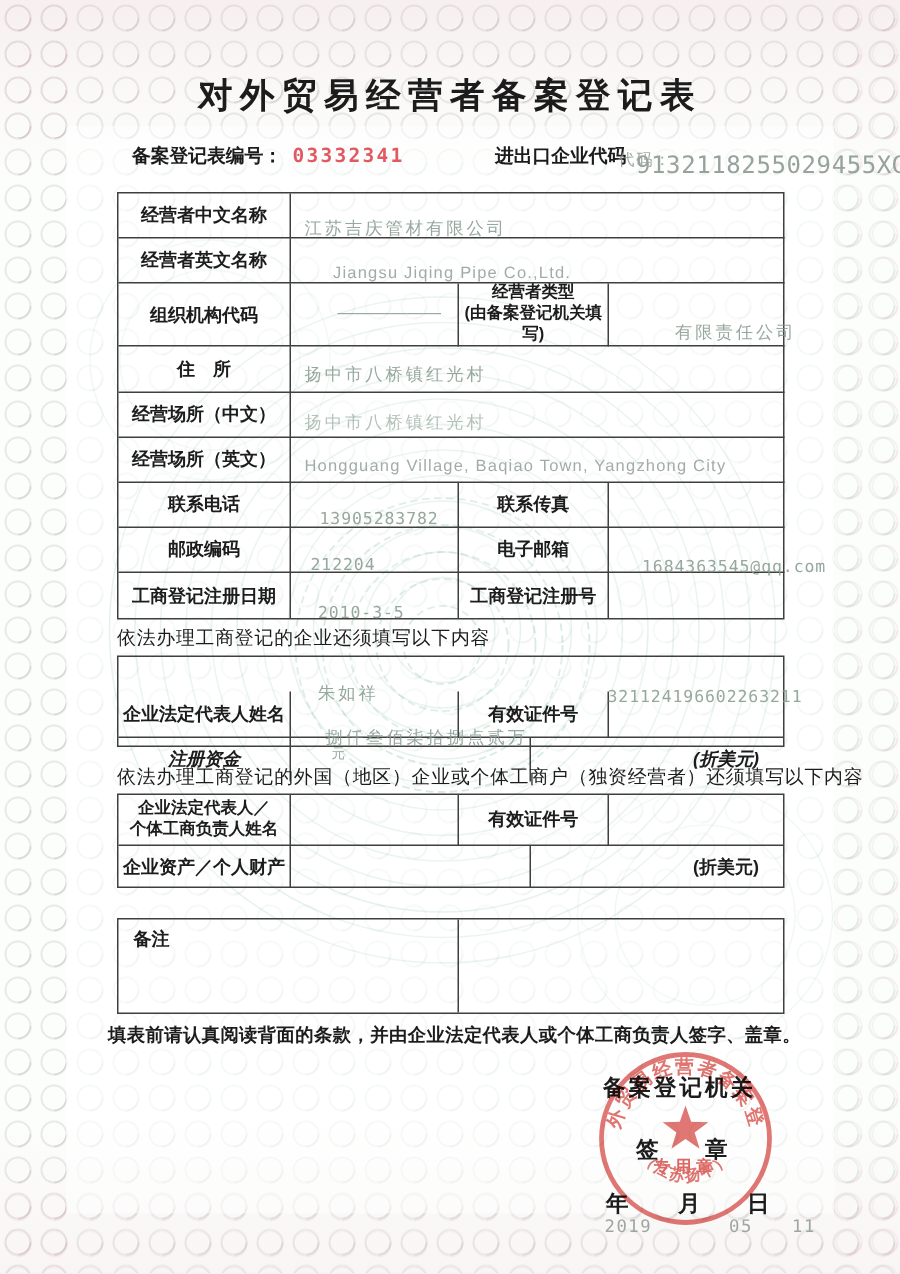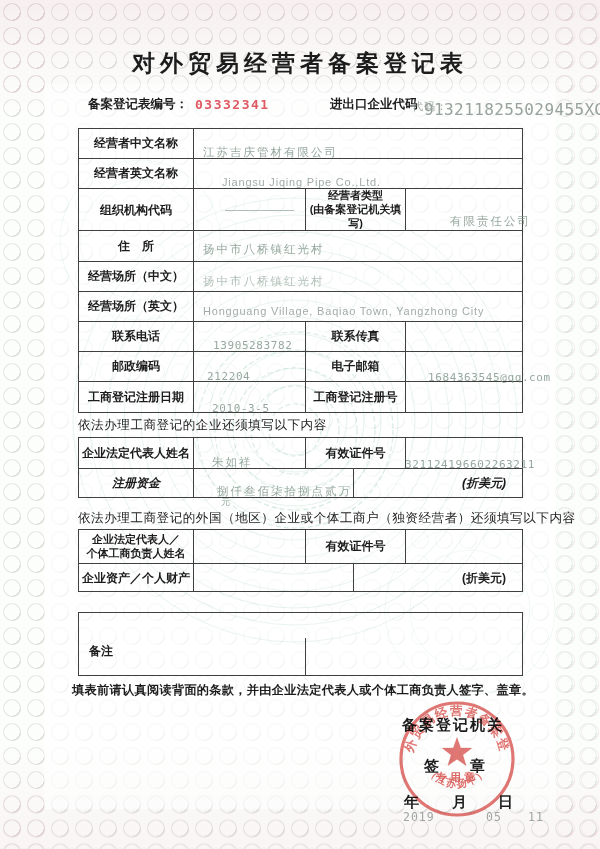--- a/index.html
+++ b/index.html
@@ -36,28 +36,28 @@
   .c{border-right:1px solid #3f3f3f;border-bottom:1px solid #3f3f3f;display:flex;align-items:center;justify-content:center;
      text-align:center;font-weight:700;font-size:12px;line-height:1.2;padding:0 3px;box-sizing:border-box;}
   .c.er{border-right:none;} .c.eb{border-bottom:none;}
   .c .two{display:block;font-size:11px;line-height:1.25;}
   .t1{left:78px;top:128px;width:445px;height:285px;display:grid;
       grid-template-columns:115px 112px 100px 117px;grid-template-rows:repeat(9,1fr);}
   .sp3{grid-column:span 3;}
   .t2{left:78px;top:437px;width:445px;height:61px;}
   .t3{left:78px;top:529px;width:445px;height:63px;}
   .row{display:grid;}
-  .t2 .r1{grid-template-columns:115px 112px 100px 116px;height:31px;}
+  .t2 .r1{grid-template-columns:115px 112px 100px 116px;height:31px;margin-top:23px;}
   .t2 .r2{grid-template-columns:115px 160px 168px;height:29px;font-style:italic;}
   .t3 .r1{grid-template-columns:115px 112px 100px 116px;height:34px;}
   .t3 .r2{grid-template-columns:115px 160px 168px;height:28px;}
   .r2 .c{border-bottom:none;}
   .usd{justify-content:flex-end;padding-right:16px;}
   .trem{left:78px;top:612px;width:445px;height:64px;display:grid;grid-template-columns:227px 216px;}
-  .trem .c{align-items:flex-start;justify-content:flex-start;padding:6px 10px;border-bottom:none;margin-top:25px;}
+  .trem .c{align-items:flex-start;justify-content:flex-start;padding:6px 10px;border-bottom:none;}
   
   .ov{position:absolute;font-size:11.5px;color:#86998f;opacity:.85;letter-spacing:2px;white-space:nowrap;}
   .ov.lat{font-size:11px;letter-spacing:.8px;color:#939d98;}
   .ov.num{font-family:"DejaVu Sans Mono",monospace;letter-spacing:.6px;font-size:11px;}
   .ov-cn{left:203px;top:145px;}
   .ov-en{left:222px;top:176px;}
   .ov-org{left:225px;top:203px;letter-spacing:0;}
   .ov-type{left:450px;top:214px;}
   .ov-addr{left:203px;top:242px;}
   .ov-pcn{left:203px;top:274px;opacity:.6;}

